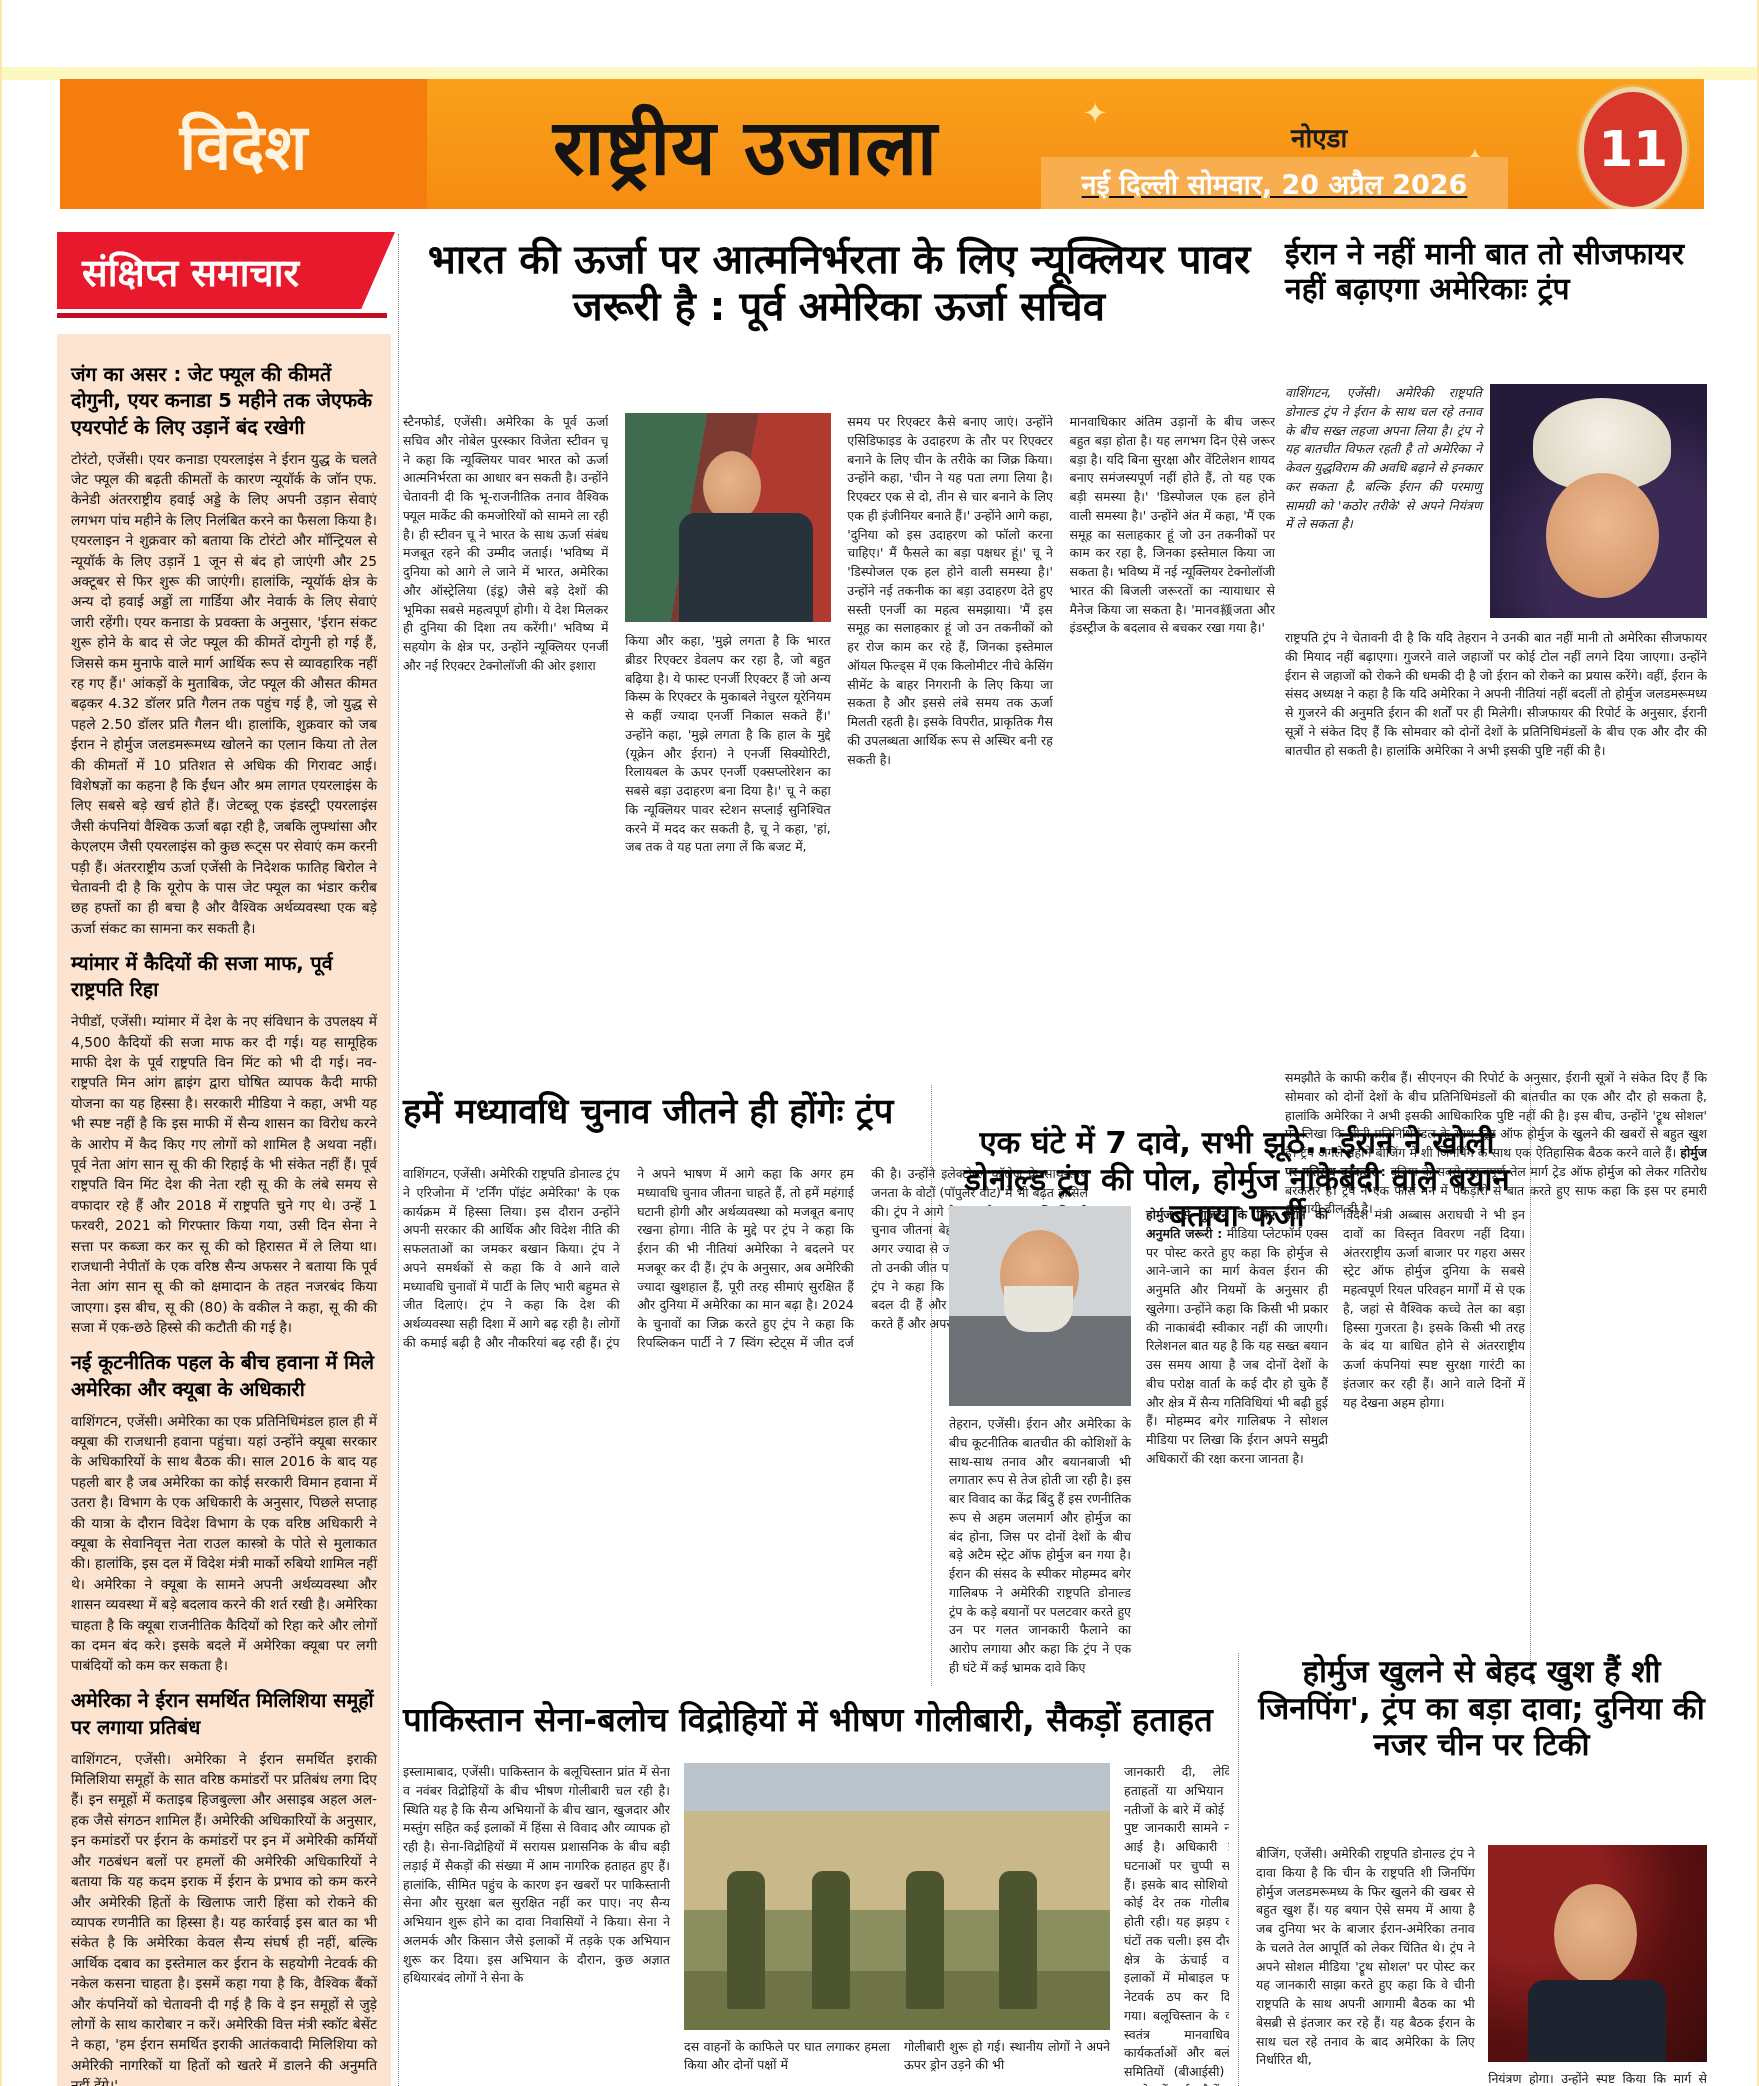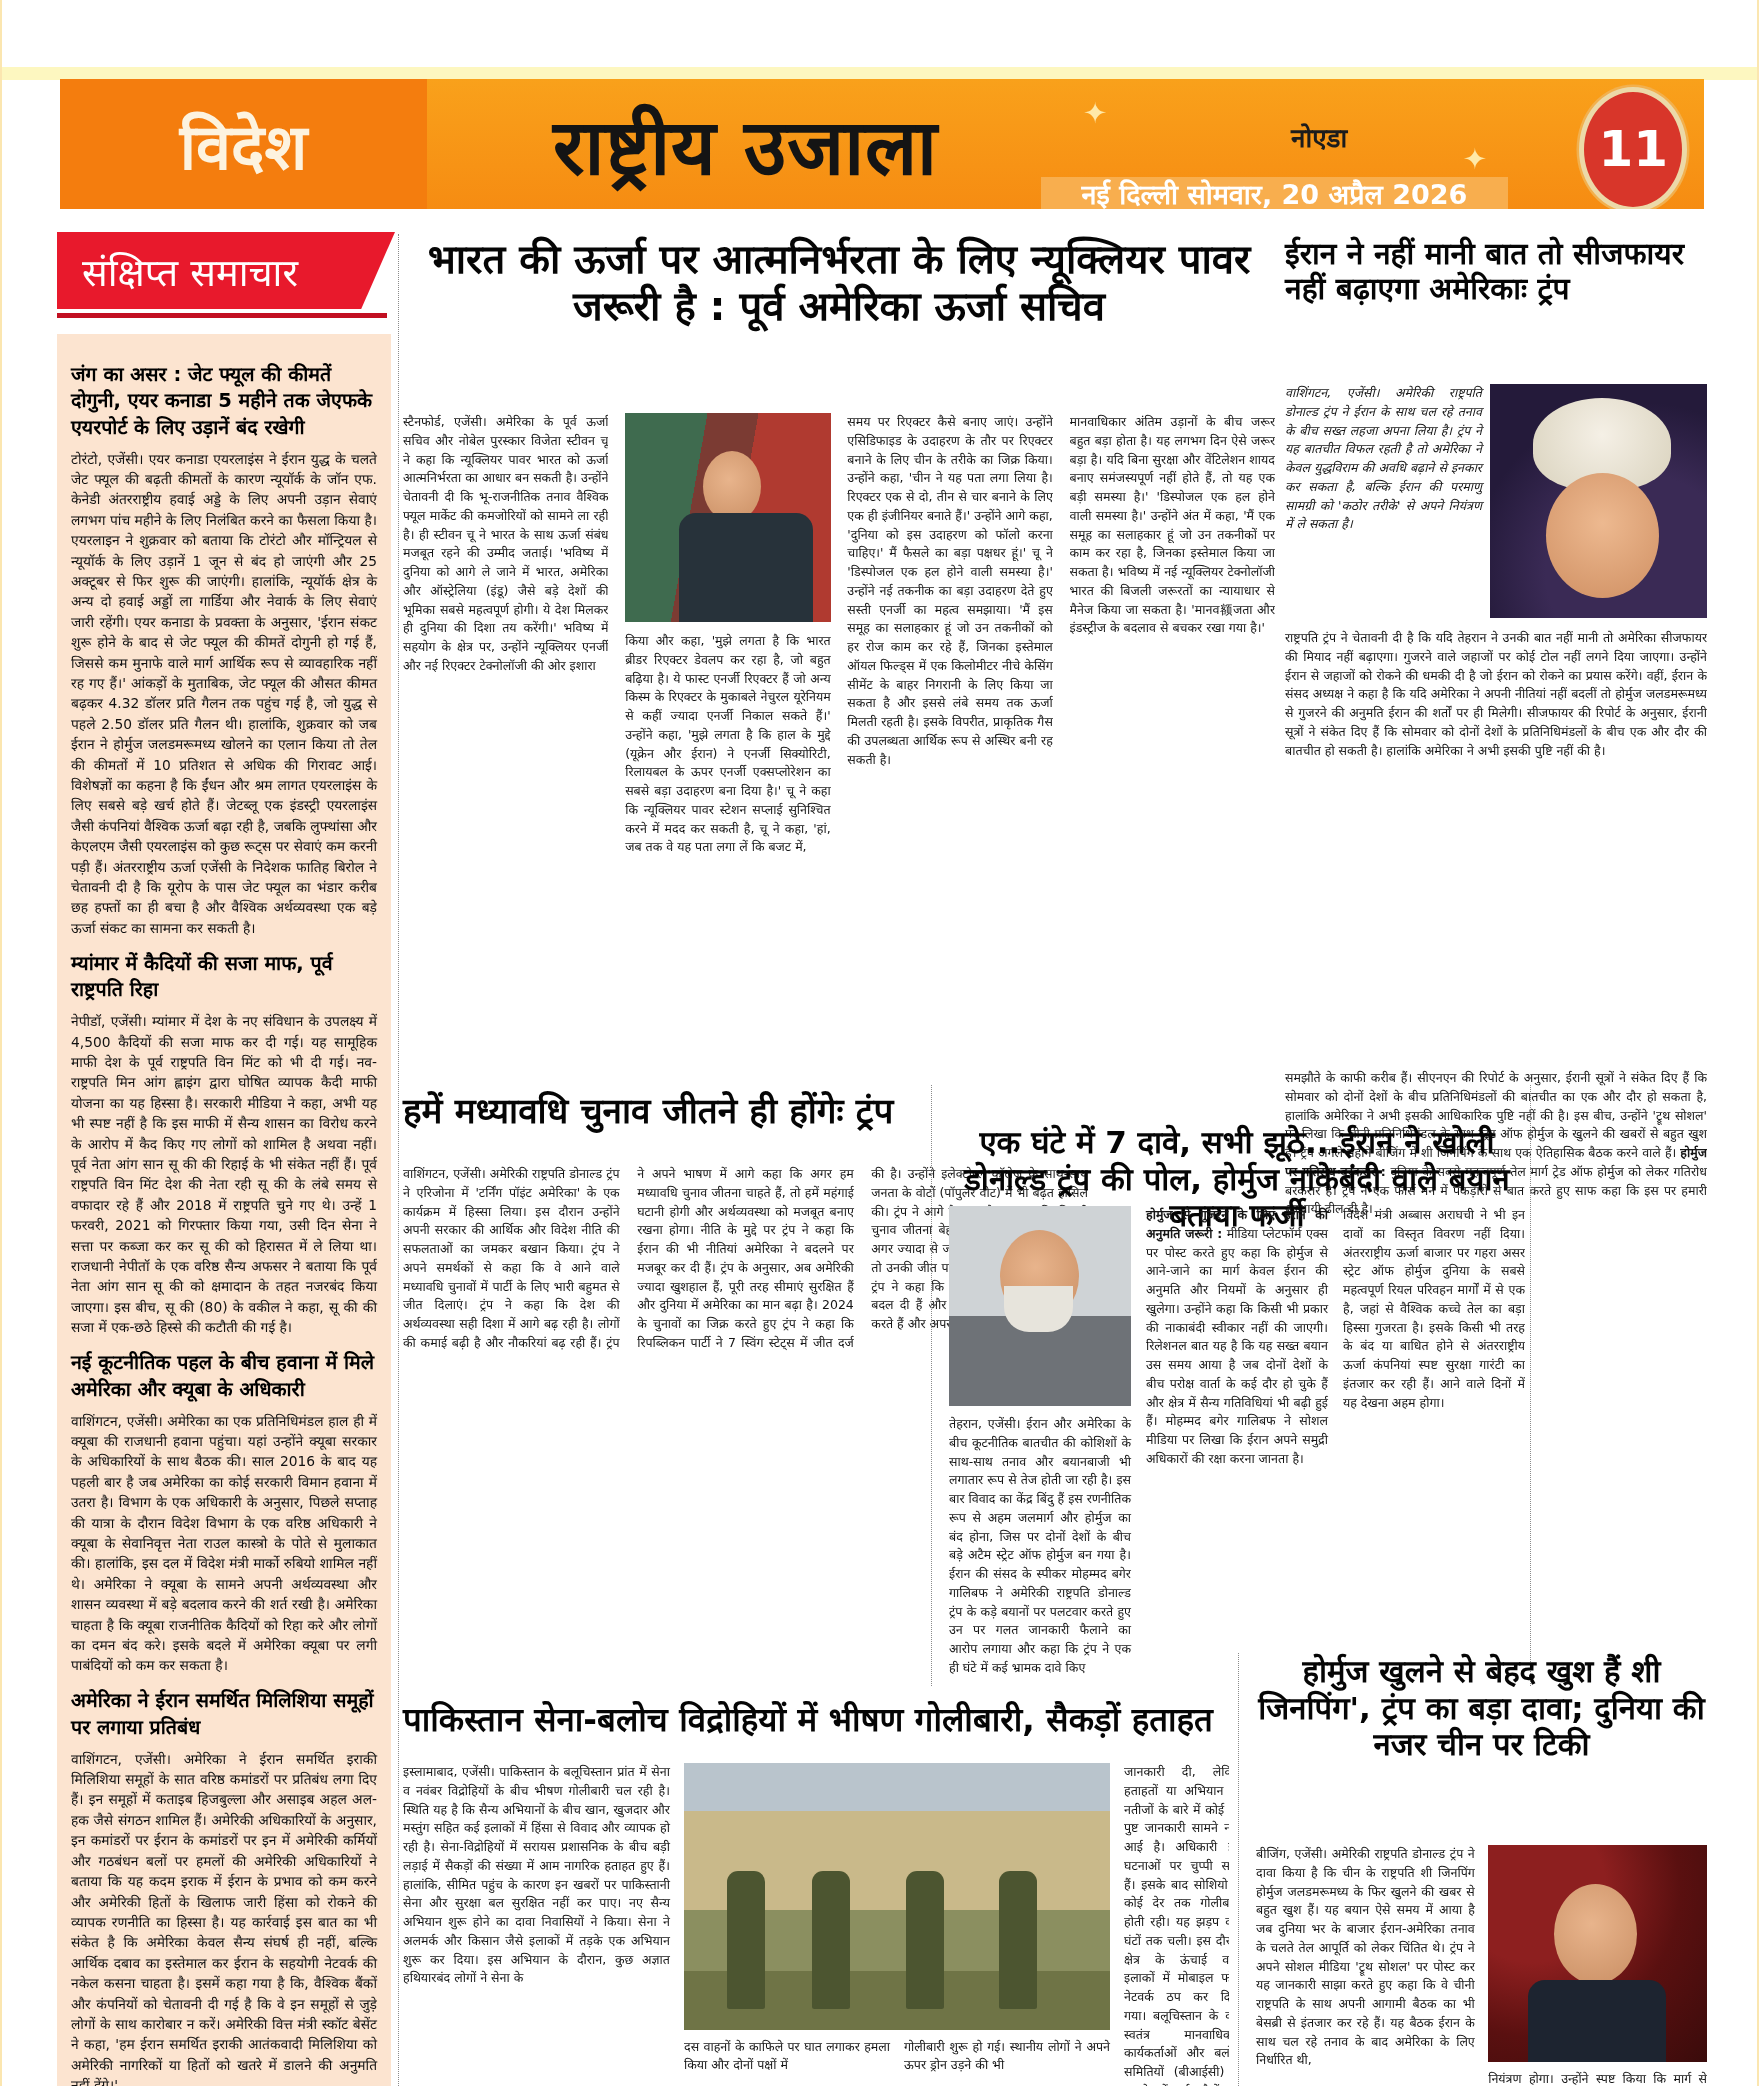--- a/index.html
+++ b/index.html
@@ -9,36 +9,36 @@
   
   .topstrip{position:absolute;left:0;top:67px;width:100%;height:12.5px;background:#fdf7c0;}
   .header{position:absolute;left:58px;top:79px;right:53px;height:130px;
           background:linear-gradient(180deg,#f9a11b,#f68c12);overflow:hidden;}
   .videsh{position:absolute;left:0;top:0;width:367px;height:100%;background:#f47d0e;
           display:flex;align-items:center;justify-content:center;}
   .videsh span{color:#fdf3df;font-size:63px;font-weight:800;}
   .mast-title{position:absolute;left:493px;top:0;height:100%;display:flex;align-items:center;}
   .mast-title span{color:#141414;font-size:77px;font-weight:800;letter-spacing:0.8px;}
   .city{position:absolute;left:1231px;top:40px;color:#1c1c1c;font-size:26px;font-weight:700;}
-  .datebar{position:absolute;right:196px;bottom:0;width:467px;height:32px;background:#f8ae4e;
-           display:flex;align-items:center;justify-content:center;}
+  .datebar{position:absolute;right:196px;bottom:0;width:467px;height:52px;background:#f8ae4e;
+           display:flex;align-items:center;justify-content:center;text-decoration:underline;}
   .datebar span{color:#fff;font-size:27px;font-weight:700;}
   .pagebadge{position:absolute;right:16.7px;top:7.5px;width:98px;height:115px;background:#d8362a;
              border:5.8px solid #ecd9a8;border-radius:50%;display:flex;align-items:center;justify-content:center;
              box-shadow:0 0 0 2.5px #f2b04e;}
   .pagebadge span{color:#fff;font-size:50px;font-weight:700;}
   .spark{position:absolute;color:#ffe9a8;font-size:29px;}
   
   .hl{font-weight:800;color:#050505;line-height:1.18;}
   .bodytxt{font-size:12.5px;line-height:1.5;text-align:justify;color:#151515;}
   .colflow{column-gap:17.5px;overflow:hidden;}
   
   .banner{position:absolute;left:55px;top:232px;width:338px;height:77px;background:#e8192c;
           clip-path:polygon(0 0,100% 0,90% 100%,0 100%);display:flex;align-items:center;}
-  .banner span{color:#fff;font-size:38px;font-weight:400;padding-left:25px;}
+  .banner span{color:#fff;font-size:38px;font-weight:700;padding-left:25px;}
   .banner-under{position:absolute;left:55px;top:313px;width:330px;height:5px;background:#c21022;}
   .briefs{position:absolute;left:55px;top:334px;width:334px;height:1834px;background:#fce4d0;
           padding:16.7px 14px;box-sizing:border-box;overflow:hidden;}
   .brief h3{font-size:19.6px;line-height:1.35;margin:11px 0 7.5px;font-weight:800;color:#000;}
   .brief p{font-size:13.8px;line-height:1.48;text-align:justify;margin:0 0 12.5px;}
   .vsep-main{position:absolute;left:396px;top:234px;width:0;height:1928px;border-left:1.3px dotted #8a8a8a;}
   
   .photo{position:relative;overflow:hidden;background:#9a9a9a;}
   .photo .face{position:absolute;border-radius:50%;background:radial-gradient(circle at 45% 40%,#e8b48c,#c98e63);}
   

